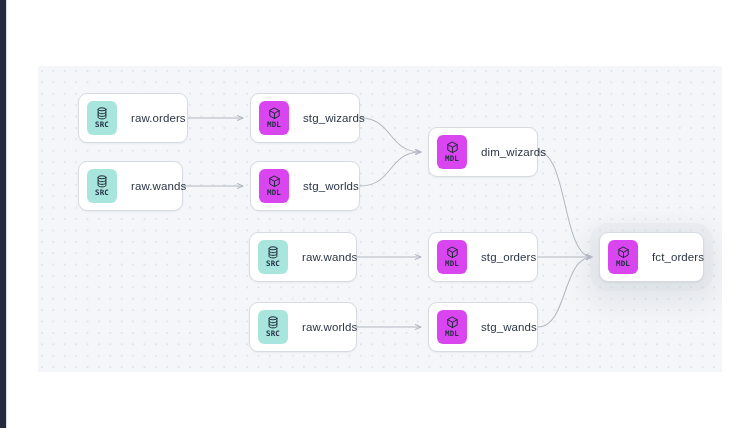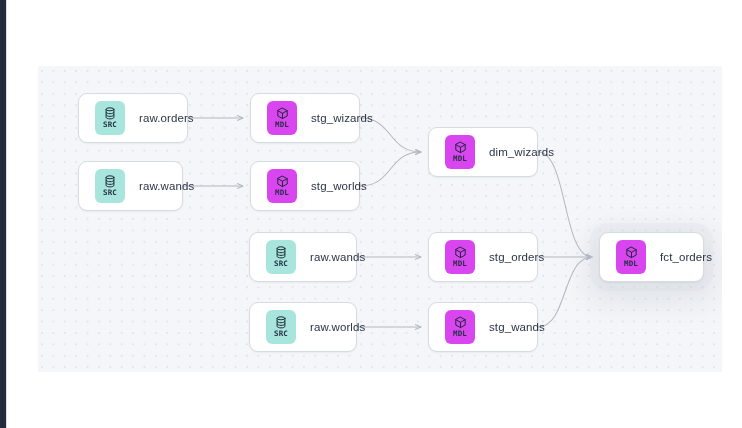--- a/index.html
+++ b/index.html
@@ -66,21 +66,21 @@
   
   .node {
     position: absolute;
     box-sizing: border-box;
     height: 50px;
     background: #ffffff;
     border: 1px solid #d6dae1;
     border-radius: 9px;
     display: flex;
     align-items: center;
-    padding-left: 16px;
+    padding-left: 8px;
     box-shadow: 0 1px 2px rgba(22,30,46,0.05);
   }
   .node.is-focused {
     box-shadow:
       0 1px 2px rgba(22,30,46,0.06),
       0 0 0 9px rgba(205,211,221,0.17),
       0 10px 26px 12px rgba(176,184,198,0.26);
   }
 
   .node-badge {

